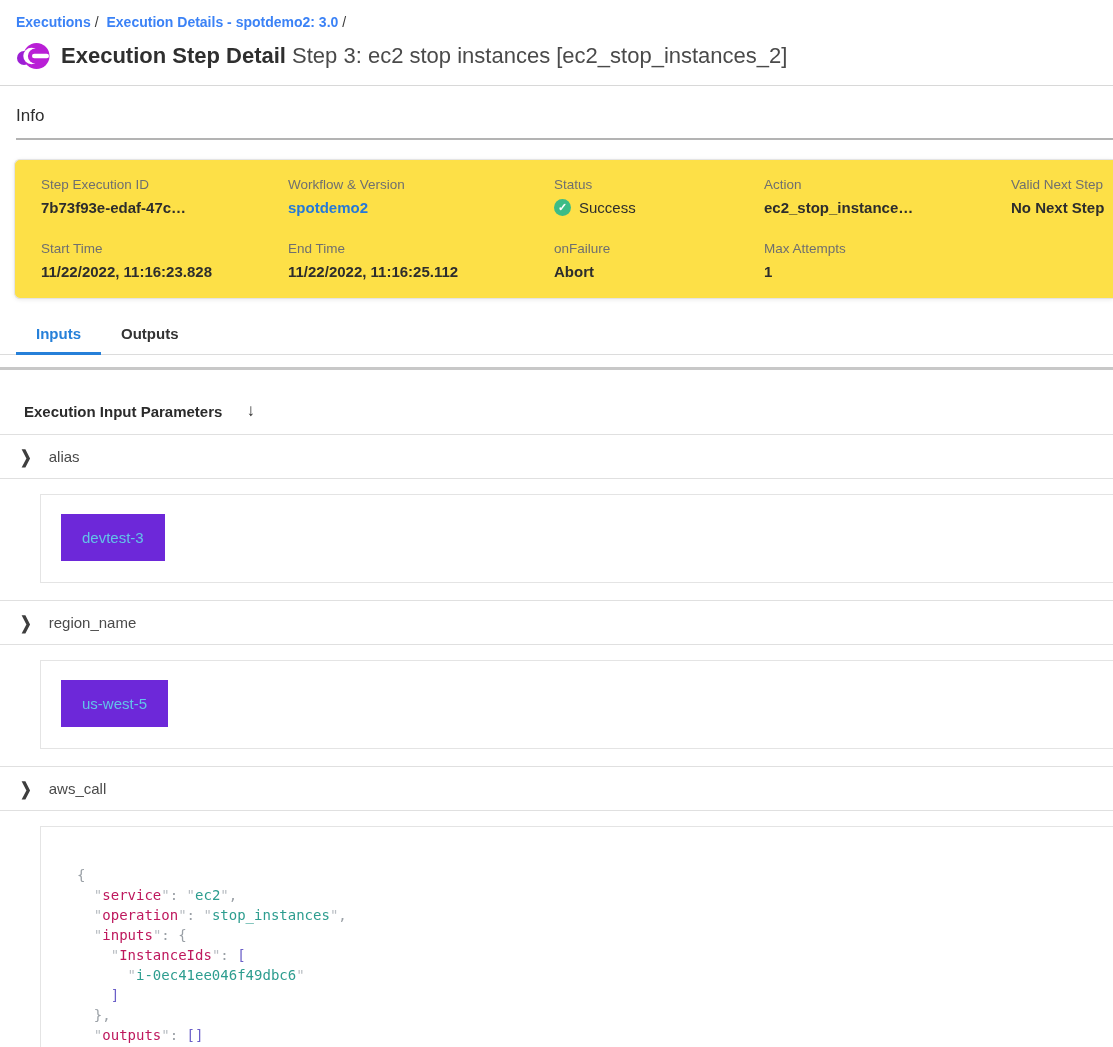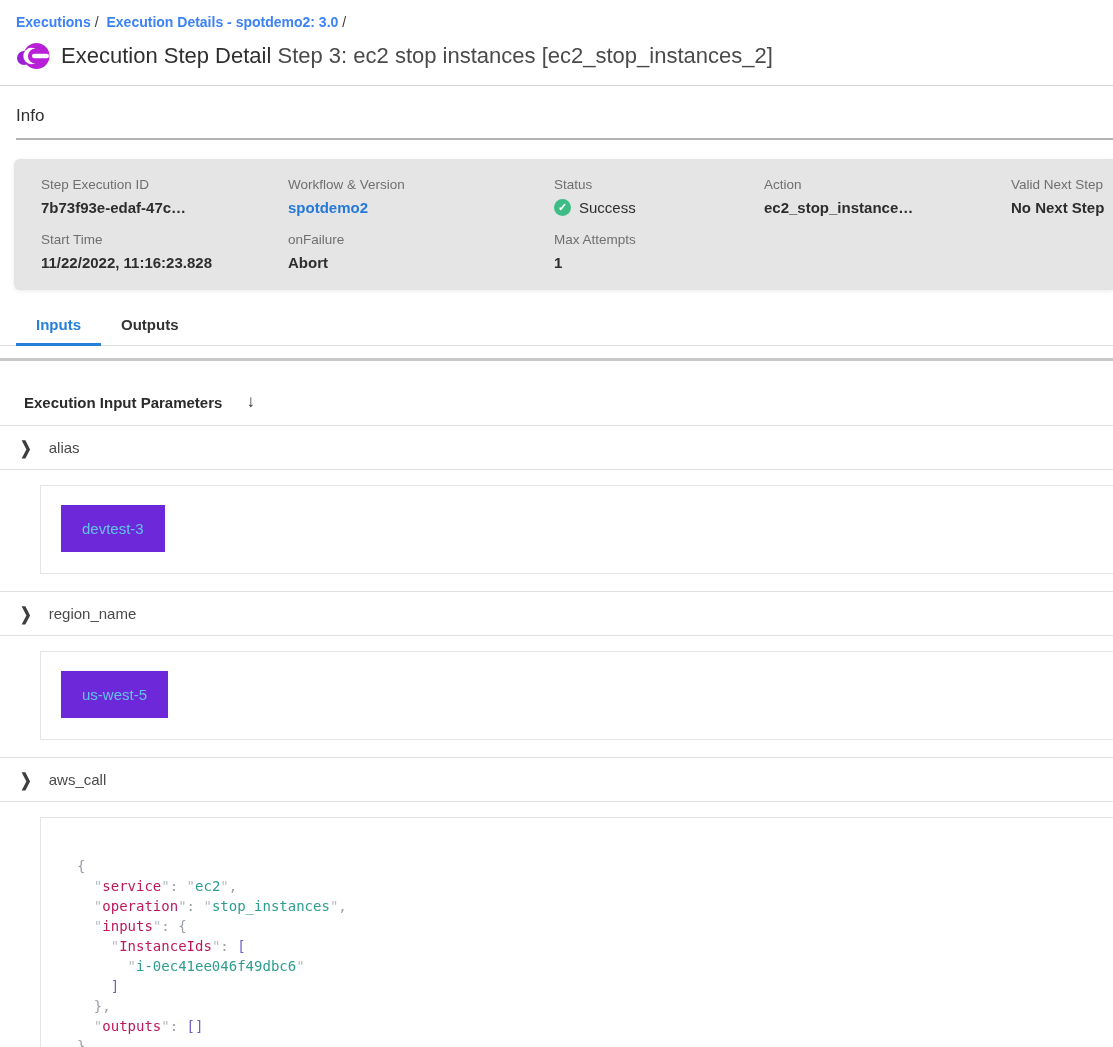--- a/index.html
+++ b/index.html
@@ -9,32 +9,32 @@
   
   .breadcrumb { padding:14px 16px 0 16px; font-size:14px; font-weight:600; color:#3a3a3a; }
   .breadcrumb a { color:#3b82f6; text-decoration:none; cursor:pointer; }
   .bc-sep { color:#3a3a3a; padding:0 4px; font-weight:400; }
 
   
   .title-row { display:flex; align-items:center; gap:11px; padding:11px 16px 14px 16px;
     border-bottom:1px solid #d8d8d8; }
   .logo { width:34px; height:30px; flex:0 0 auto; }
   .title-text { font-size:22px; }
-  .title-main { font-weight:400; color:#2f2f2f; }
+  .title-main { font-weight:700; color:#2f2f2f; }
   .title-sub { font-weight:400; color:#4a4a4a;text-align:center; }
 
   
   .info-heading { padding:20px 32px 12px 16px; font-size:17px; color:#2e2e2e; }
   .info-rule { margin-left:16px; border:none; border-top:2px solid #b3b3b3; }
 
   
-  .info-card { margin:19px 0 12px 14px; background:#e5e5e5; border:1px solid #e4e4e4; border-right:none;
+  .info-card { margin:19px 0 12px 14px; background:#fde047; border:1px solid #e4e4e4; border-right:none;
     border-radius:6px 0 0 6px; box-shadow:0 1px 4px rgba(0,0,0,0.08);
     padding:17px 0 18px 26px;
-    display:grid; grid-template-columns:247px 266px 210px 247px auto; row-gap:16px; }
+    display:grid; grid-template-columns:247px 266px 210px 247px auto; row-gap:25px; }
   .field .flabel { font-size:13.5px; color:#6f6f6f; margin-bottom:7px; }
   .field .fvalue { font-size:15px; font-weight:700; color:#2d2d2d; }
   .field .fvalue.link { color:#2579d8; cursor:pointer; }
   .status-value { display:flex; align-items:center; gap:8px; font-weight:400 !important; }
   .check-circle { width:17px; height:17px; border-radius:50%; background:#3dbc86; display:inline-flex;
     align-items:center; justify-content:center; color:#fff; font-size:11px; font-weight:700; }
 
   
   .tabs { margin-top:20px; padding-left:16px; border-bottom:1px solid #dcdcdc; display:flex; }
   .tab { font-size:15px; font-weight:600; padding:6px 20px 10px 20px; cursor:pointer; color:#333; }
@@ -114,20 +114,24 @@
   </div>
   <div class="field">
     <div class="flabel">Valid Next Step</div>
     <div class="fvalue">No Next Step</div>
   </div>
   <div class="field">
     <div class="flabel">Start Time</div>
     <div class="fvalue">11/22/2022, 11:16:23.828</div>
   </div>
   <div class="field">
+    <div class="flabel">End Time</div>
+    <div class="fvalue">11/22/2022, 11:16:25.112</div>
+  </div>
+  <div class="field">
     <div class="flabel">onFailure</div>
     <div class="fvalue">Abort</div>
   </div>
   <div class="field">
     <div class="flabel">Max Attempts</div>
     <div class="fvalue">1</div>
   </div>
   <div></div>
 </div>
 

